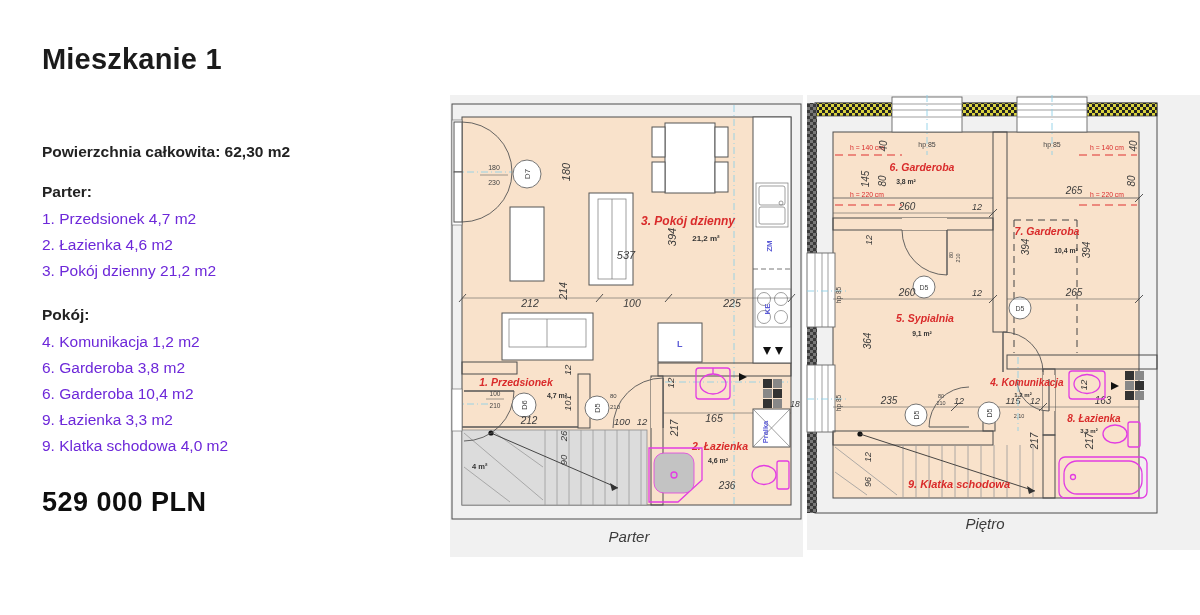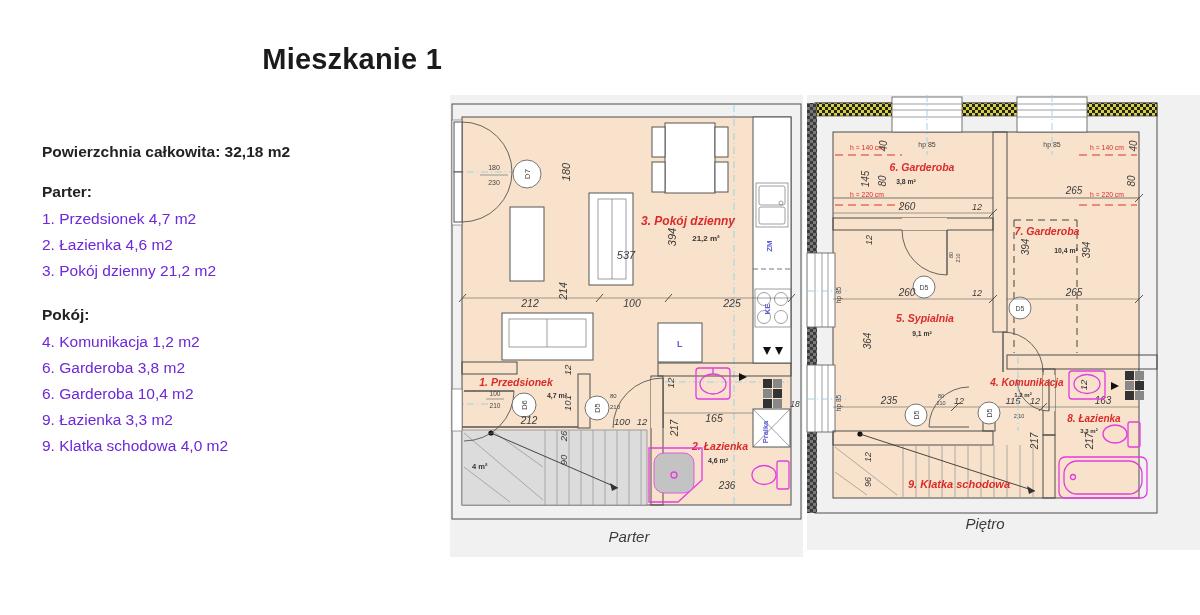--- a/index.html
+++ b/index.html
@@ -1,18 +1,18 @@
 <!DOCTYPE html>
 <html><head>
 <meta charset="utf-8">
 <style>
   html,body{margin:0;padding:0;background:#fff;}
   body{width:1200px;height:615px;position:relative;font-family:"Liberation Sans",sans-serif;overflow:hidden;}
   .sidebar{position:absolute;left:42px;top:44px;width:400px;}
-  .title{font-size:29px;font-weight:bold;color:#1b1b1b;margin:0;line-height:1.1;letter-spacing:.2px;text-align:right;}
+  .title{font-size:29px;font-weight:bold;color:#1b1b1b;margin:0;line-height:1.1;letter-spacing:.2px;}
   .total{margin-top:67px;font-size:15.5px;font-weight:bold;color:#222;}
   .floor-heading{margin-top:22px;font-size:15.5px;font-weight:bold;color:#222;}
   ul.room-list{list-style:none;margin:5px 0 0 0;padding:0;}
   ul.room-list li{font-size:15.5px;color:#6d28d9;line-height:26px;}
   .price{margin-top:28px;font-size:27px;font-weight:bold;color:#0e0e0e;letter-spacing:.5px;}
   .plans{position:absolute;left:450px;top:95px;}
   svg text{font-family:"Liberation Sans",sans-serif;}
   .dim{font-style:italic;fill:#3a3a3a;}
   .tiny{fill:#444;}
   .room{fill:#d92b2b;font-weight:bold;font-style:italic;}
@@ -30,35 +30,36 @@
   .arc{stroke:#555;stroke-width:.9;fill:none;}
   .reddash{stroke:#e03131;stroke-width:1.2;stroke-dasharray:8 5;fill:none;}
   .blkdash{stroke:#444;stroke-width:1;stroke-dasharray:7 5;fill:none;}
   .tread{stroke:#9a9a9a;stroke-width:.8;}
 </style>
 </head>
 <body>
 
 <div class="sidebar">
   <h1 class="title">Mieszkanie 1</h1>
-  <div class="total">Powierzchnia całkowita: 32,18 m2</div>
+  <div class="total">Powierzchnia całkowita: 62,30 m2</div>
   <div class="floor-heading">Parter:</div>
   <ul class="room-list">
     <li>1. Przedsionek 4,7 m2</li>
     <li>2. Łazienka 4,6 m2</li>
     <li>3. Pokój dzienny 21,2 m2</li>
   </ul>
   <div class="floor-heading">Pokój:</div>
   <ul class="room-list">
     <li>4. Komunikacja 1,2 m2</li>
     <li>6. Garderoba 3,8 m2</li>
     <li>6. Garderoba 10,4 m2</li>
     <li>9. Łazienka 3,3 m2</li>
     <li>9. Klatka schodowa 4,0 m2</li>
   </ul>
+  <div class="price">529 000 PLN</div>
 </div>
 
 <div class="plans">
 <svg width="750" height="465" viewBox="0 0 750 465">
   <defs>
     <pattern id="patWall" width="6" height="6" patternUnits="userSpaceOnUse" patternTransform="rotate(45)">
       <rect width="6" height="6" fill="#eda77d"></rect>
       <line x1="0" y1="0" x2="0" y2="6" stroke="#a34d2a" stroke-width="2"></line>
     </pattern>
     <pattern id="patInsul" width="6" height="6" patternUnits="userSpaceOnUse">

